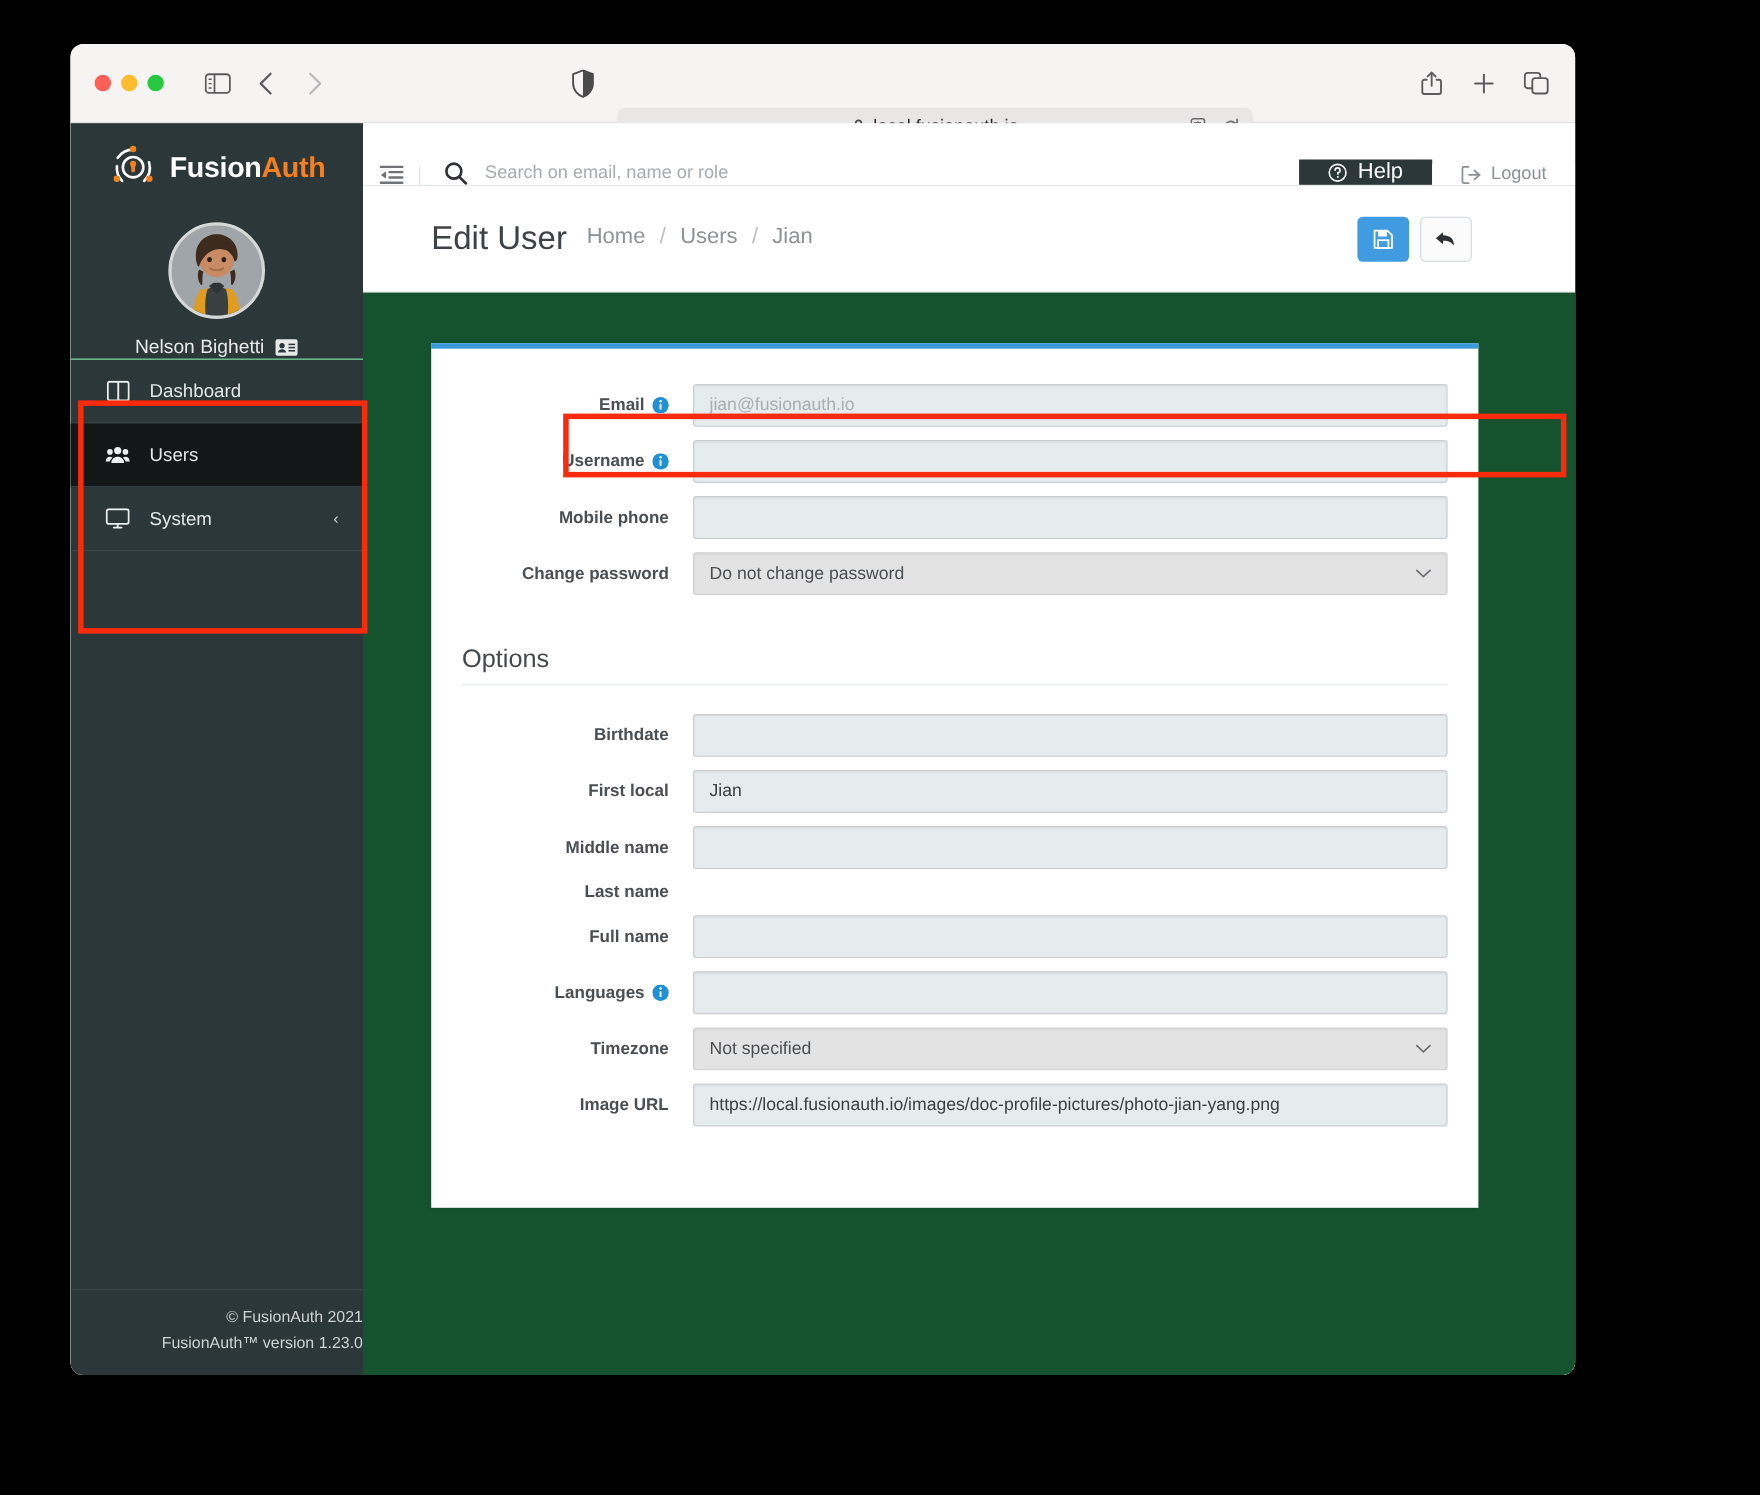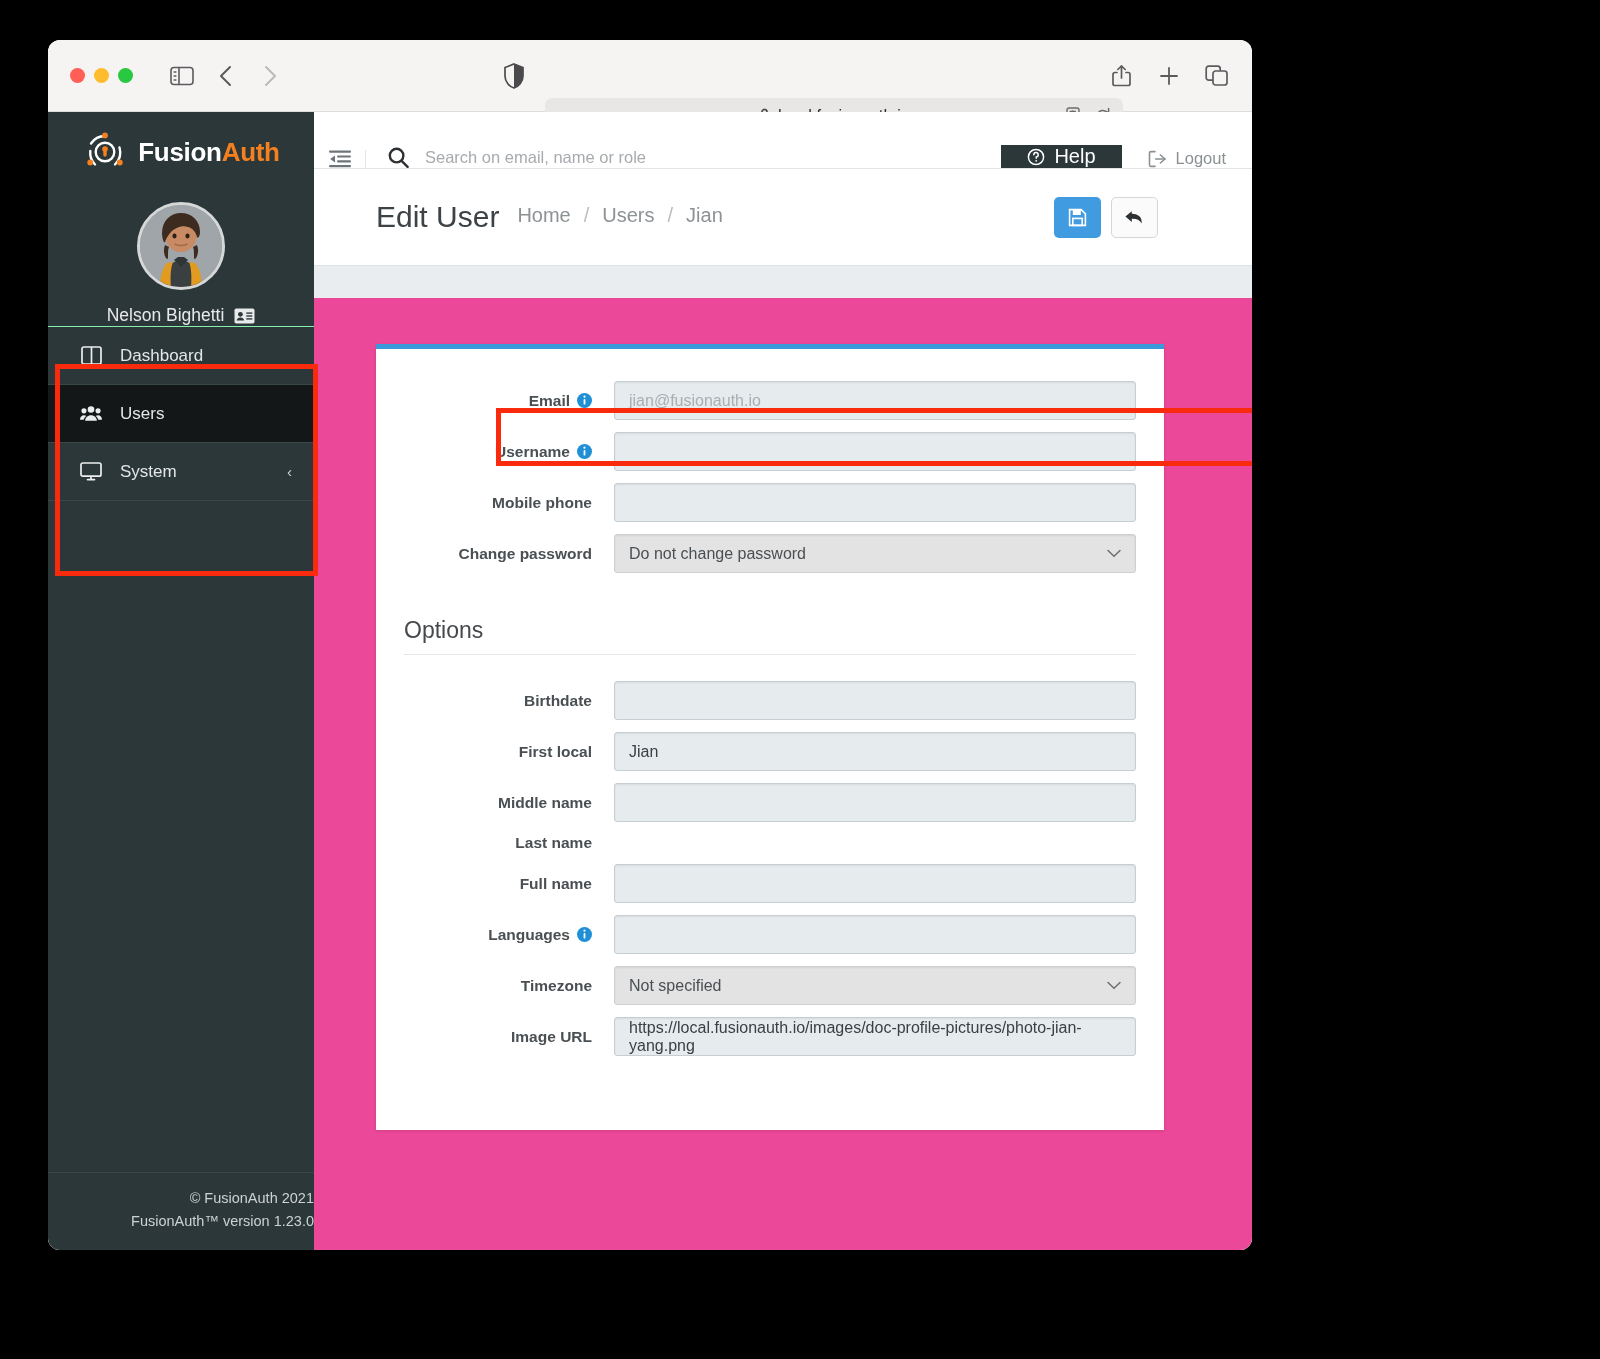--- a/index.html
+++ b/index.html
@@ -8,23 +8,23 @@
     width: 1600px;
     height: 1359px;
     background: #000000;
     font-family: "Liberation Sans", sans-serif;
     overflow: hidden;
   }
 
   
   .browser-window {
     position: absolute;
-    left: 48px;
+    left: 64px;
     top: 40px;
-    width: 1204px;
+    width: 1368px;
     height: 1210px;
     background: #ffffff;
     border-radius: 12px;
     overflow: hidden;
     box-shadow: 0 18px 60px rgba(0,0,0,0.55);
   }
 
   .browser-chrome {
     height: 72px;
     background: #f6f3f3;
@@ -305,24 +305,23 @@
     width: 47px; height: 41px;
     border-radius: 5px;
     display: flex; align-items: center; justify-content: center;
     cursor: pointer;
   }
   .btn-save { background: #419be0; color: #ffffff; }
   .btn-back { background: #fbfbfb; border: 1px solid #d3d7da; color: #2d3134; }
 
   .content {
     flex: 1;
-    background: #ec4899;
+    background: #14532d;
     padding: 46px 88px 0 62px;
     overflow: hidden;
-    margin-top: 32px;
   }
 
   .card {
     background: #ffffff;
     border-top: 5px solid #3b9ad9;
     box-shadow: 0 1px 3px rgba(0,0,0,0.13);
     padding: 32px 0 62px 0;
     position: relative;
   }
 

